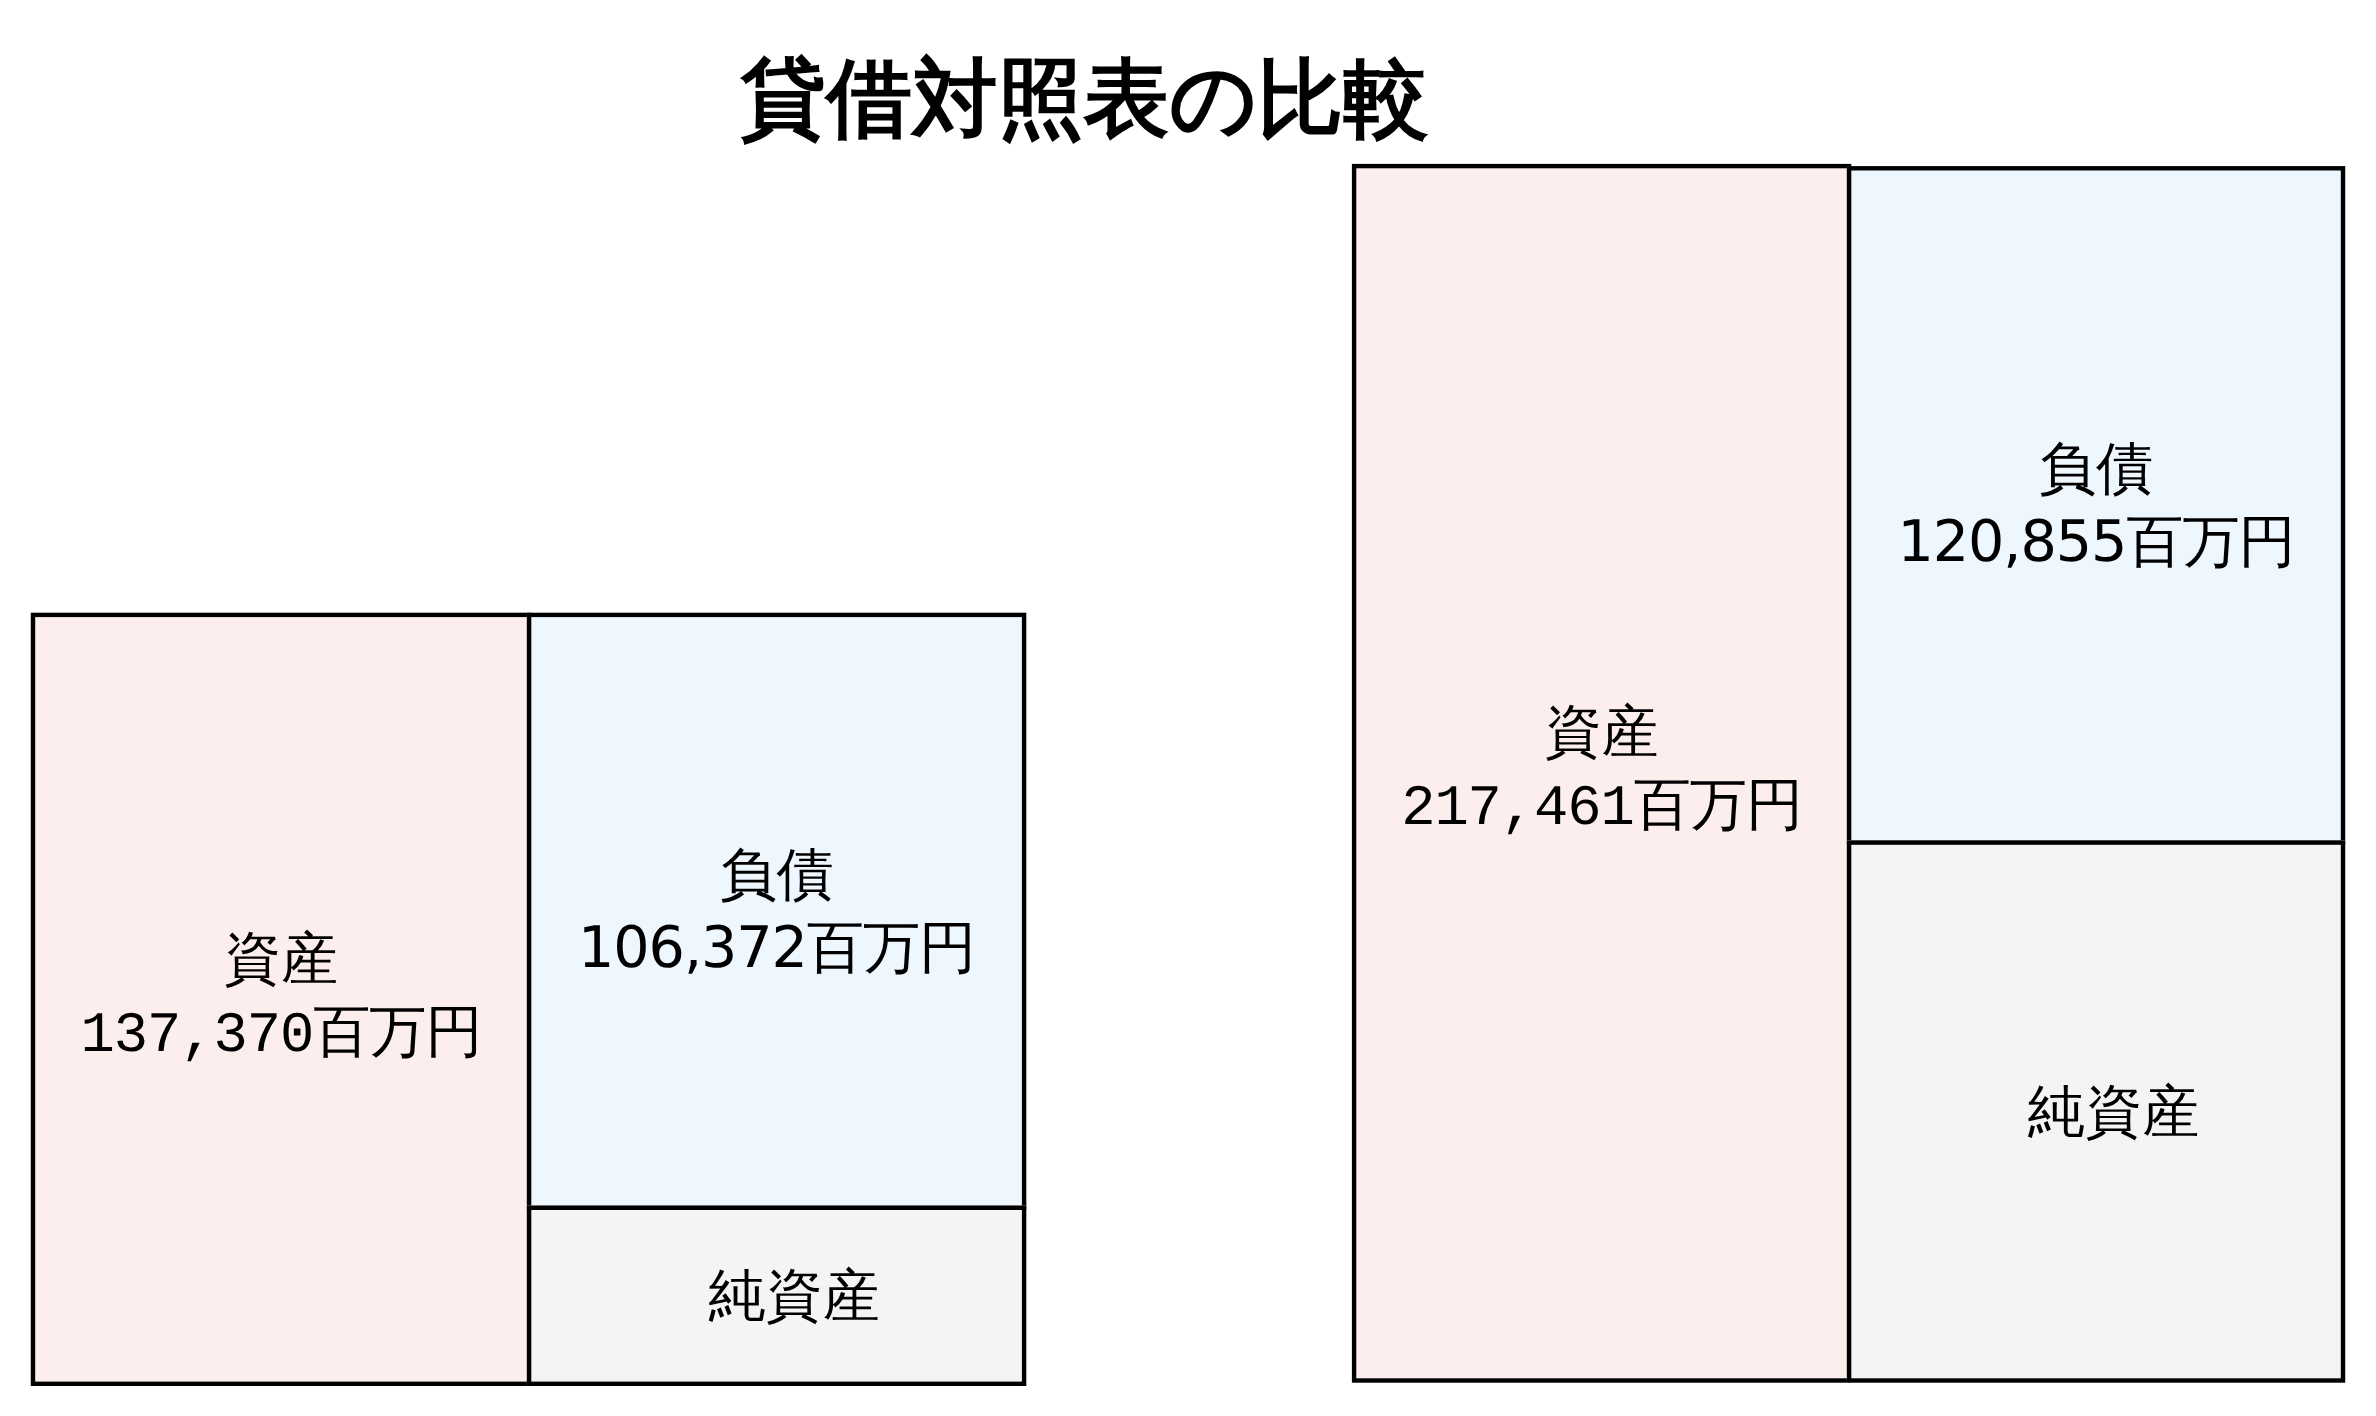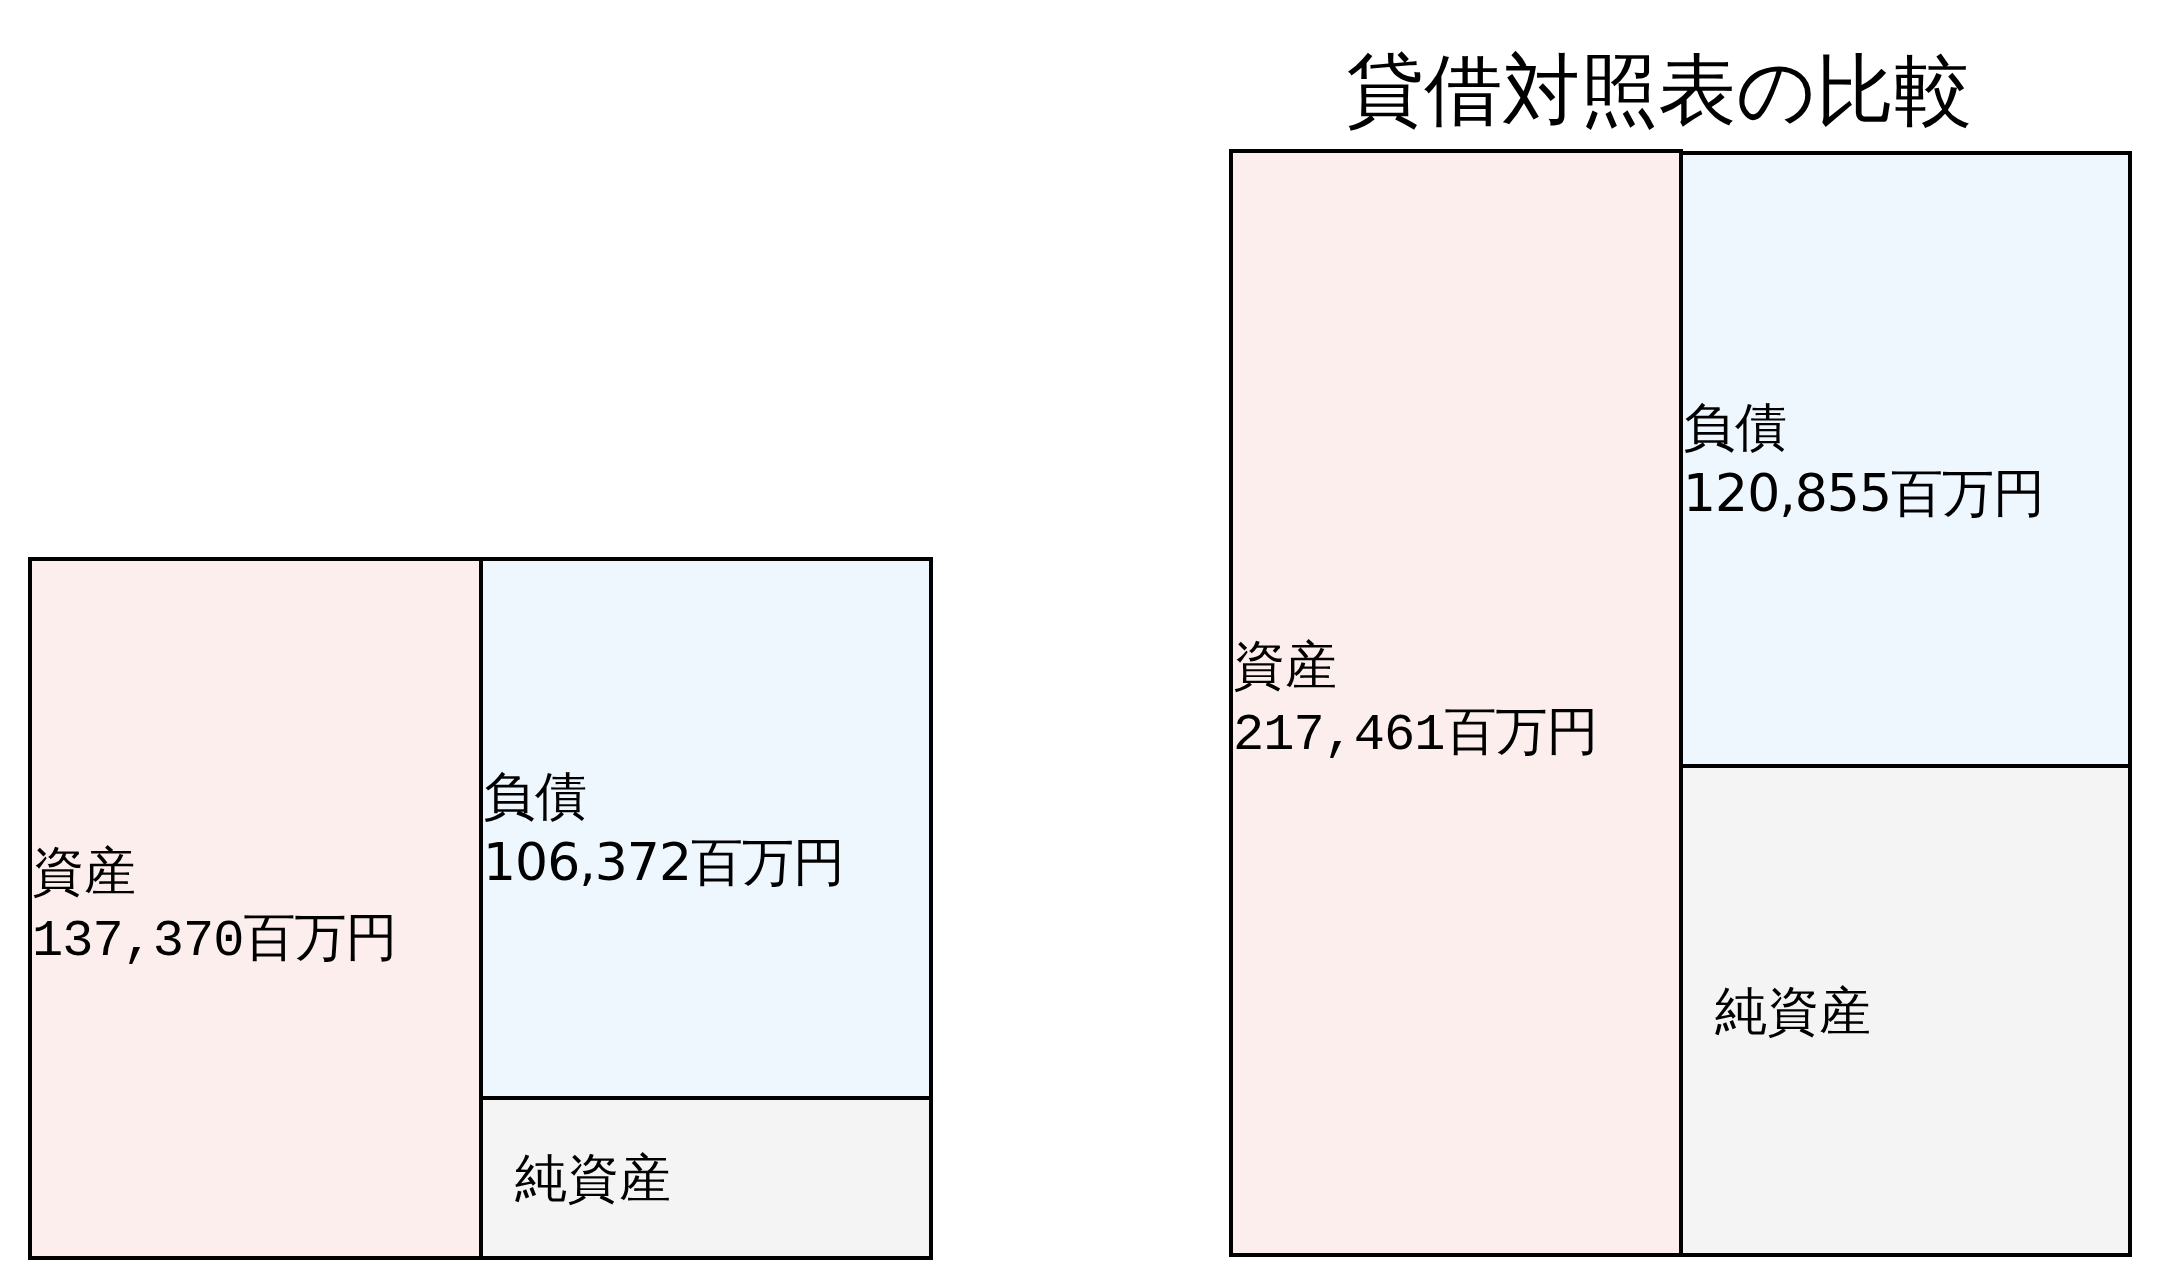--- a/index.html
+++ b/index.html
@@ -1,22 +1,22 @@
 <!DOCTYPE html>
 <html><head>
   <meta charset="utf-8">
   <style>
     html, body { margin: 0; padding: 0; background: #ffffff; }
     body { width: 2160px; height: 1287px; position: relative; overflow: hidden;
            font-family: "DejaVu Sans", "Liberation Sans", sans-serif; color: #000; }
-    .title { position: absolute; left: 0; width: 1972px; top: 40px; text-align: right;
-             font-size: 78px; line-height: 100px; font-weight: normal; }
+    .title { position: absolute; left: 0; width: 1972px; top: 40px; text-align: center;
+             font-size: 78px; line-height: 100px; font-weight: bold; }
     .bs { position: absolute; box-sizing: border-box; }
     .cell { position: absolute; box-sizing: border-box; border: 4px solid #000;
-            display: flex; flex-direction: column; align-items: flex-start; justify-content: center;
+            display: flex; flex-direction: column; align-items: center; justify-content: center;
             text-align: center; }
     .cell .lbl, .cell .val { font-size: 52px; line-height: 66px; white-space: nowrap; }
     .cell .val { letter-spacing: -1px; }
     .assets { background: #fdeeee; font-family: Liberation Mono, monospace; }
     .liab { background: #eef6fe; }
     .net { background: #f4f4f4; padding-left: 32px; }
   </style>
 </head>
 <body>
 

